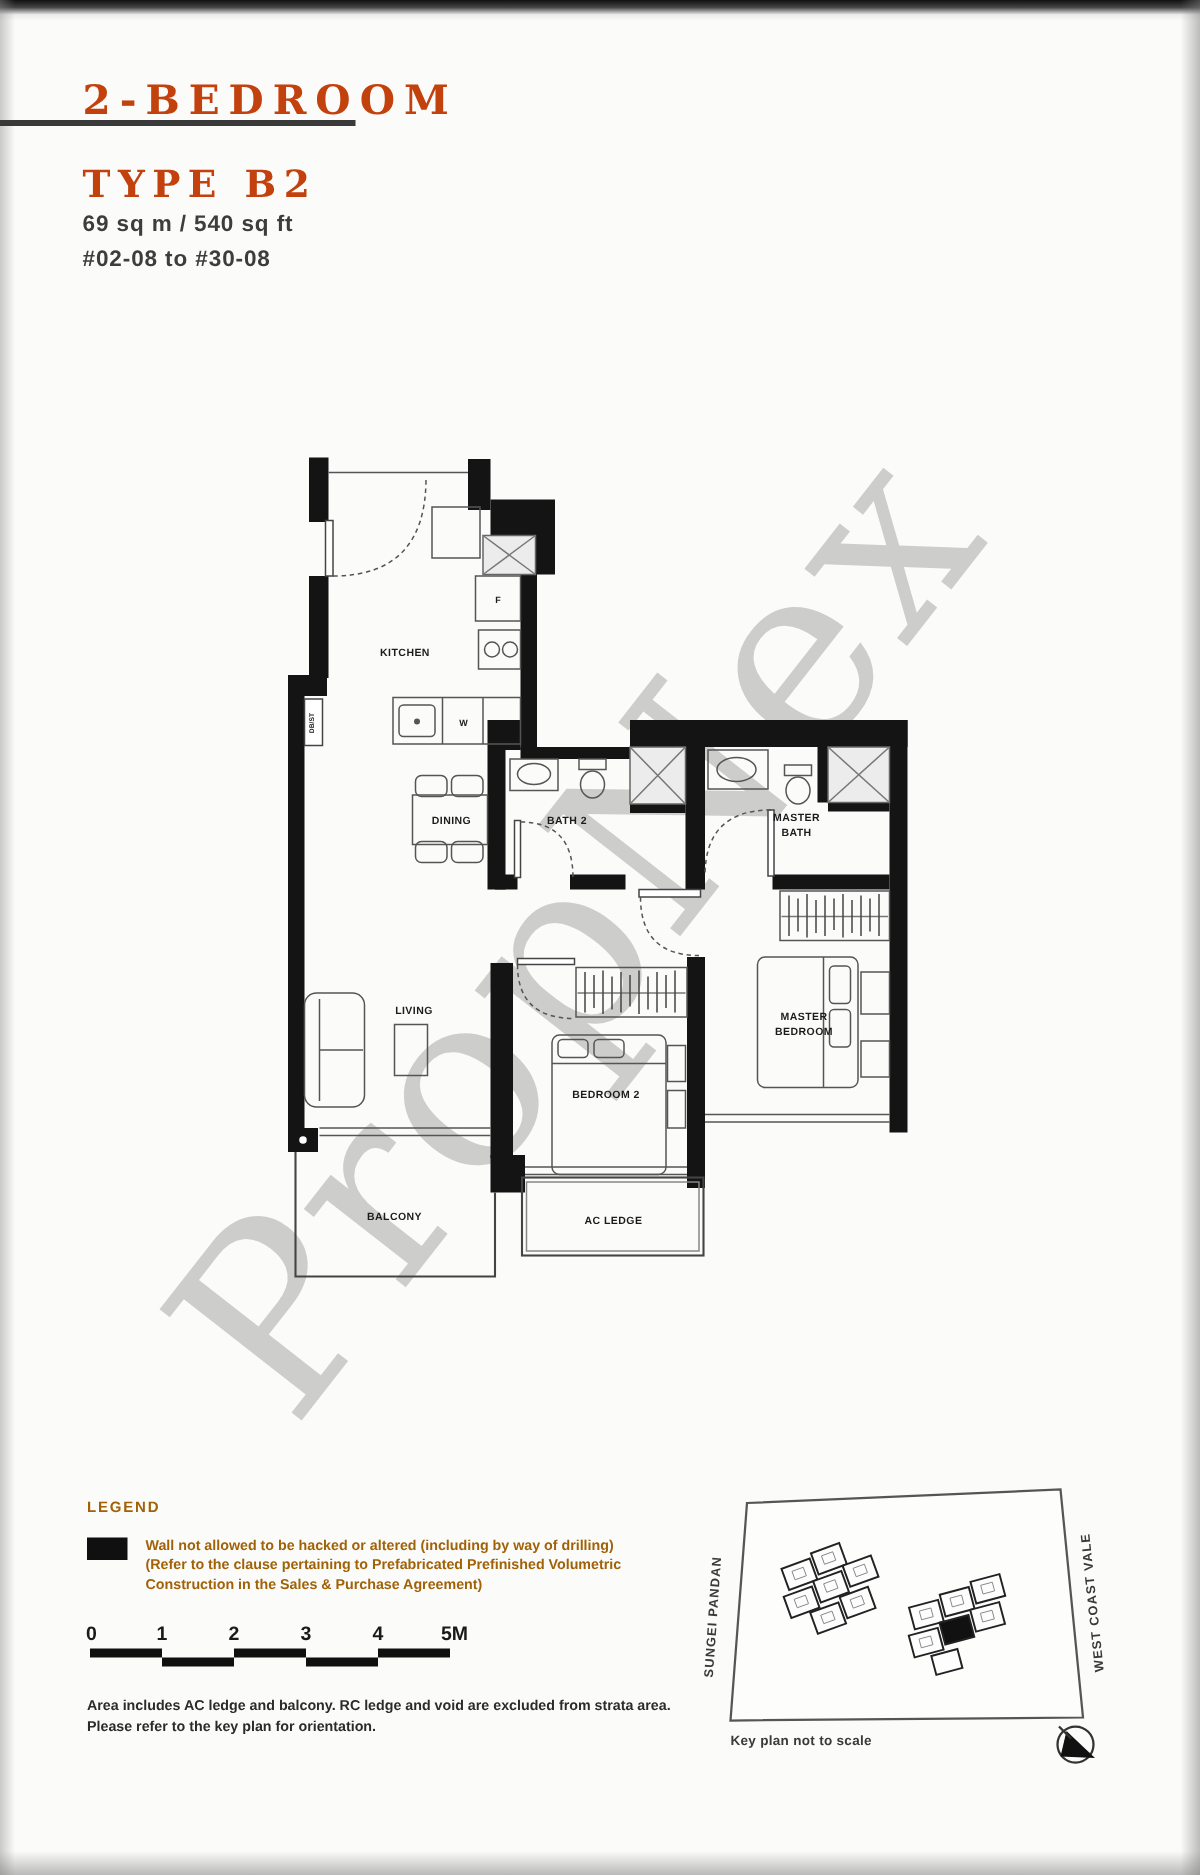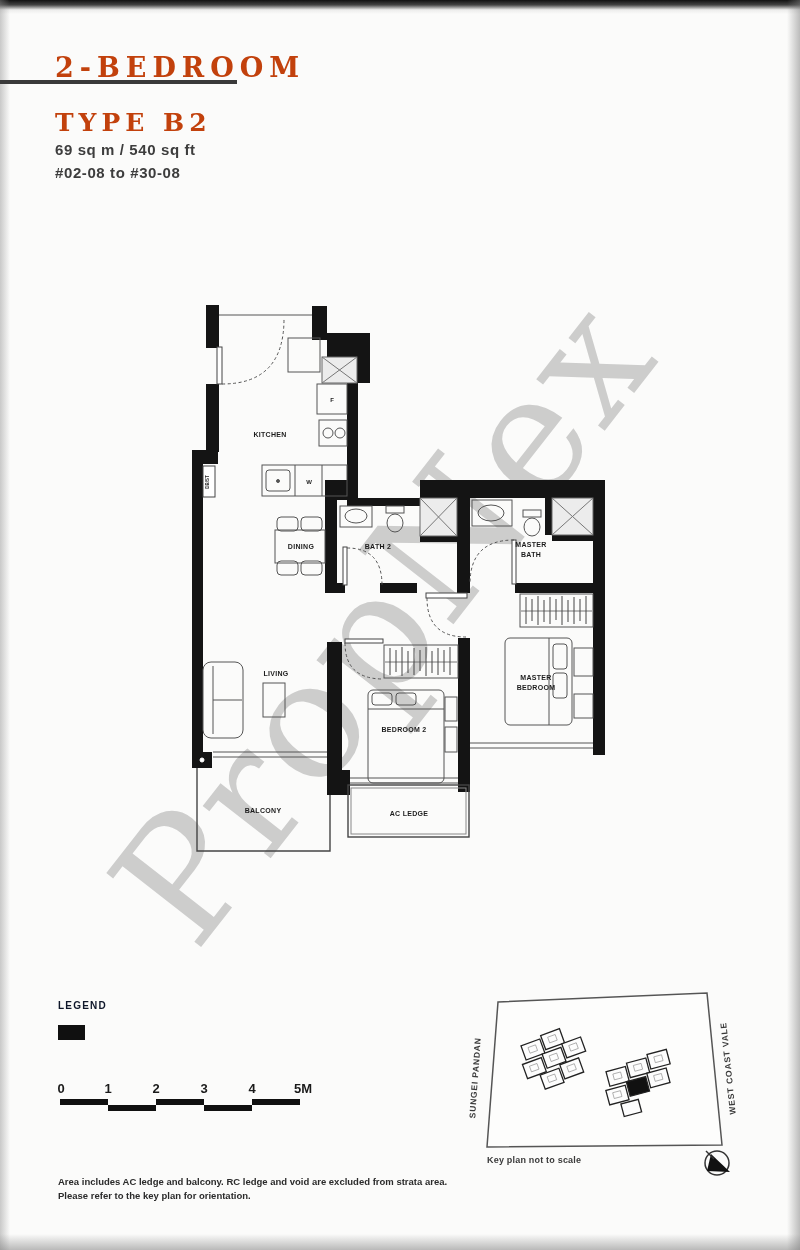--- a/index.html
+++ b/index.html
@@ -22,28 +22,28 @@
   .title2{top:88px;font-size:25px;letter-spacing:5px;margin-top:20px;}
   .title-rule{left:0;top:80px;width:237px;height:4px;background:#3a3a3a;}
   .subline{left:55px;font-size:15px;font-weight:bold;color:#3d3d3d;letter-spacing:.6px;}
   .area-line{top:141px;}
   .stack-line{top:164px;}
   
   .watermark{left:75px;top:860px;font-family:"DejaVu Serif","Liberation Serif",serif;
     font-size:165px;letter-spacing:4px;color:#9c9c9c;opacity:.48;white-space:nowrap;
     transform:rotate(-52deg);transform-origin:0 0;pointer-events:none;}
   
-  .legend{left:58px;top:1000px;width:400px;color:#0f172a;}
+  .legend{left:58px;top:1000px;width:400px;color:#a16207;}
   .legend-heading{font-size:10px;font-weight:bold;letter-spacing:1.2px;}
   .legend-row{margin-top:13px;display:flex;}
   .legend-swatch{width:27px;height:15px;background:#101010;flex:0 0 auto;margin-top:1px;}
   .legend-text{margin-left:12px;font-size:9.5px;line-height:13px;font-weight:600;}
   
   .disclaimer{left:58px;top:1131px;width:400px;font-size:9.5px;line-height:13.5px;
-    font-weight:600;color:#2b2b2b;margin-top:44px;}
+    font-weight:600;color:#2b2b2b;}
   svg text{font-family:"Liberation Sans",sans-serif;}
   .plan-label{font-size:7px;font-weight:bold;fill:#1c1c1c;letter-spacing:.3px;}
   .plan-label-sm{font-size:6px;font-weight:bold;fill:#1c1c1c;}
   .kp-label{font-size:8.5px;font-weight:bold;fill:#3a3a3a;letter-spacing:.8px;}
   .kp-note{font-size:9px;font-weight:600;fill:#3a3a3a;letter-spacing:.2px;}
   .sb-num{font-size:13px;font-weight:bold;fill:#1a1a1a;}
 </style>
 </head>
 <body>
 
@@ -217,20 +217,25 @@
     <text class="plan-label-sm" x="332" y="402">F</text>
     <text class="plan-label-sm" x="309" y="484">W</text>
     <text x="209" y="482" font-size="4.5" font-weight="bold" fill="#1c1c1c" transform="rotate(-90 209 482)">DB/ST</text>
   </g>
 </svg>
 
 <div class="abs legend">
   <div class="legend-heading">LEGEND</div>
   <div class="legend-row">
     <div class="legend-swatch"></div>
+    <div class="legend-text">
+      <div>Wall not allowed to be hacked or altered (including by way of drilling)</div>
+      <div>(Refer to the clause pertaining to Prefabricated Prefinished Volumetric</div>
+      <div>Construction in the Sales &amp; Purchase Agreement)</div>
+    </div>
   </div>
 </div>
 
 <svg class="abs" style="left:45px;top:1075px;" width="290" height="45" viewBox="45 1075 290 45">
   <g text-anchor="middle">
     <text class="sb-num" x="61" y="1093">0</text>
     <text class="sb-num" x="108" y="1093">1</text>
     <text class="sb-num" x="156" y="1093">2</text>
     <text class="sb-num" x="204" y="1093">3</text>
     <text class="sb-num" x="252" y="1093">4</text>

